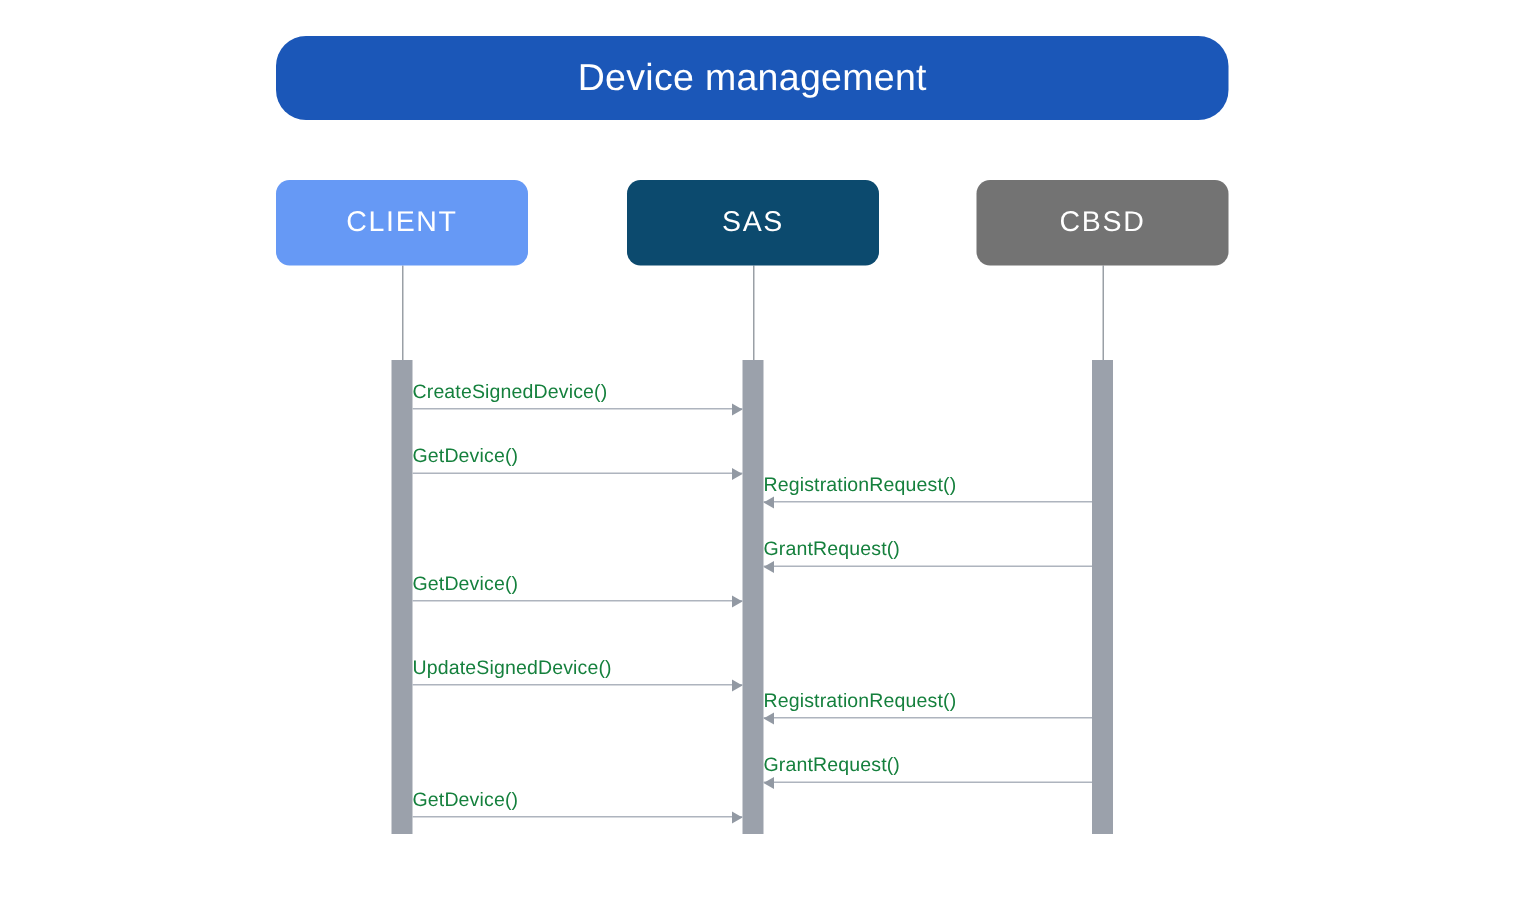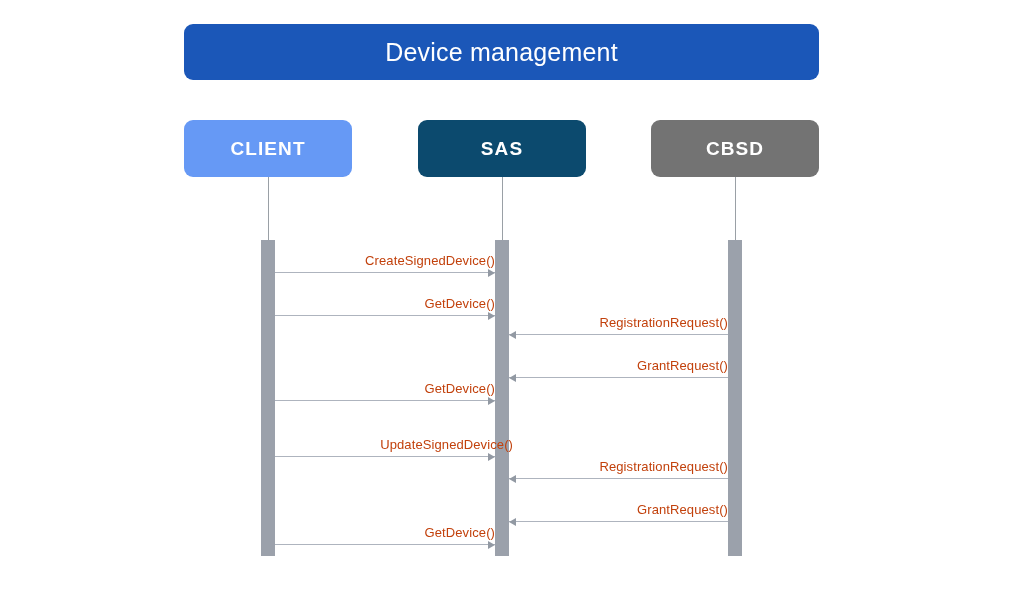--- a/index.html
+++ b/index.html
@@ -22,21 +22,21 @@
   }
 
   
   .title-bar {
     position: absolute;
     left: 184px;
     top: 24px;
     width: 635px;
     height: 56px;
     background: #1b57b8;
-    border-radius: 9px;
+    border-radius: 20px;
     display: flex;
     align-items: center;
     justify-content: center;
   }
   .title-text {
     color: #ffffff;
     font-size: 25px;
     font-weight: 400;
     letter-spacing: 0.2px;
     white-space: nowrap;
@@ -50,21 +50,21 @@
     height: 57px;
     border-radius: 9px;
     display: flex;
     align-items: center;
     justify-content: center;
     box-sizing: border-box;
   }
   .participant-label {
     color: #ffffff;
     font-size: 19px;
-    font-weight: bold;
+    font-weight: normal;
     letter-spacing: 1.1px;
     white-space: nowrap;
   }
 
   
   .lifeline {
     position: absolute;
     width: 1px;
     background: #9aa0a6;
   }
@@ -89,23 +89,23 @@
   }
   .arrowhead.right {
     border-left: 7px solid #9299a3;
   }
   .arrowhead.left {
     border-right: 7px solid #9299a3;
   }
   .message-label {
     position: absolute;
     font-size: 13px;
-    color: #c2410c;
+    color: #15803d;
     white-space: nowrap;
-    text-align: right;
+    text-align: left;
     letter-spacing: 0.1px;
   }
 </style>
 </head>
 <body>
 
 <div id="diagram-root">
 
   <div class="title-bar">
     <span class="title-text">Device management</span>
@@ -143,21 +143,21 @@
       <div class="arrowhead left" style="top: 331px; left: 509px;"></div>
       <div class="message-label" style="left: 509px; width: 219px; top: 315px;">RegistrationRequest()</div>
       <div class="message" style="left: 509px; top: 377px; width: 219px;"></div>
       <div class="arrowhead left" style="top: 374px; left: 509px;"></div>
       <div class="message-label" style="left: 509px; width: 219px; top: 358px;">GrantRequest()</div>
       <div class="message" style="left: 275px; top: 400px; width: 220px;"></div>
       <div class="arrowhead right" style="top: 397px; left: 488px;"></div>
       <div class="message-label" style="left: 275px; width: 220px; top: 381px;">GetDevice()</div>
       <div class="message" style="left: 275px; top: 456px; width: 220px;"></div>
       <div class="arrowhead right" style="top: 453px; left: 488px;"></div>
-      <div class="message-label" style="left: 275px; width: 220px; top: 437px; padding-left: 18px;">UpdateSignedDevice()</div>
+      <div class="message-label" style="left: 275px; width: 220px; top: 437px;">UpdateSignedDevice()</div>
       <div class="message" style="left: 509px; top: 478px; width: 219px;"></div>
       <div class="arrowhead left" style="top: 475px; left: 509px;"></div>
       <div class="message-label" style="left: 509px; width: 219px; top: 459px;">RegistrationRequest()</div>
       <div class="message" style="left: 509px; top: 521px; width: 219px;"></div>
       <div class="arrowhead left" style="top: 518px; left: 509px;"></div>
       <div class="message-label" style="left: 509px; width: 219px; top: 502px;">GrantRequest()</div>
       <div class="message" style="left: 275px; top: 544px; width: 220px;"></div>
       <div class="arrowhead right" style="top: 541px; left: 488px;"></div>
       <div class="message-label" style="left: 275px; width: 220px; top: 525px;">GetDevice()</div>
     </div>

